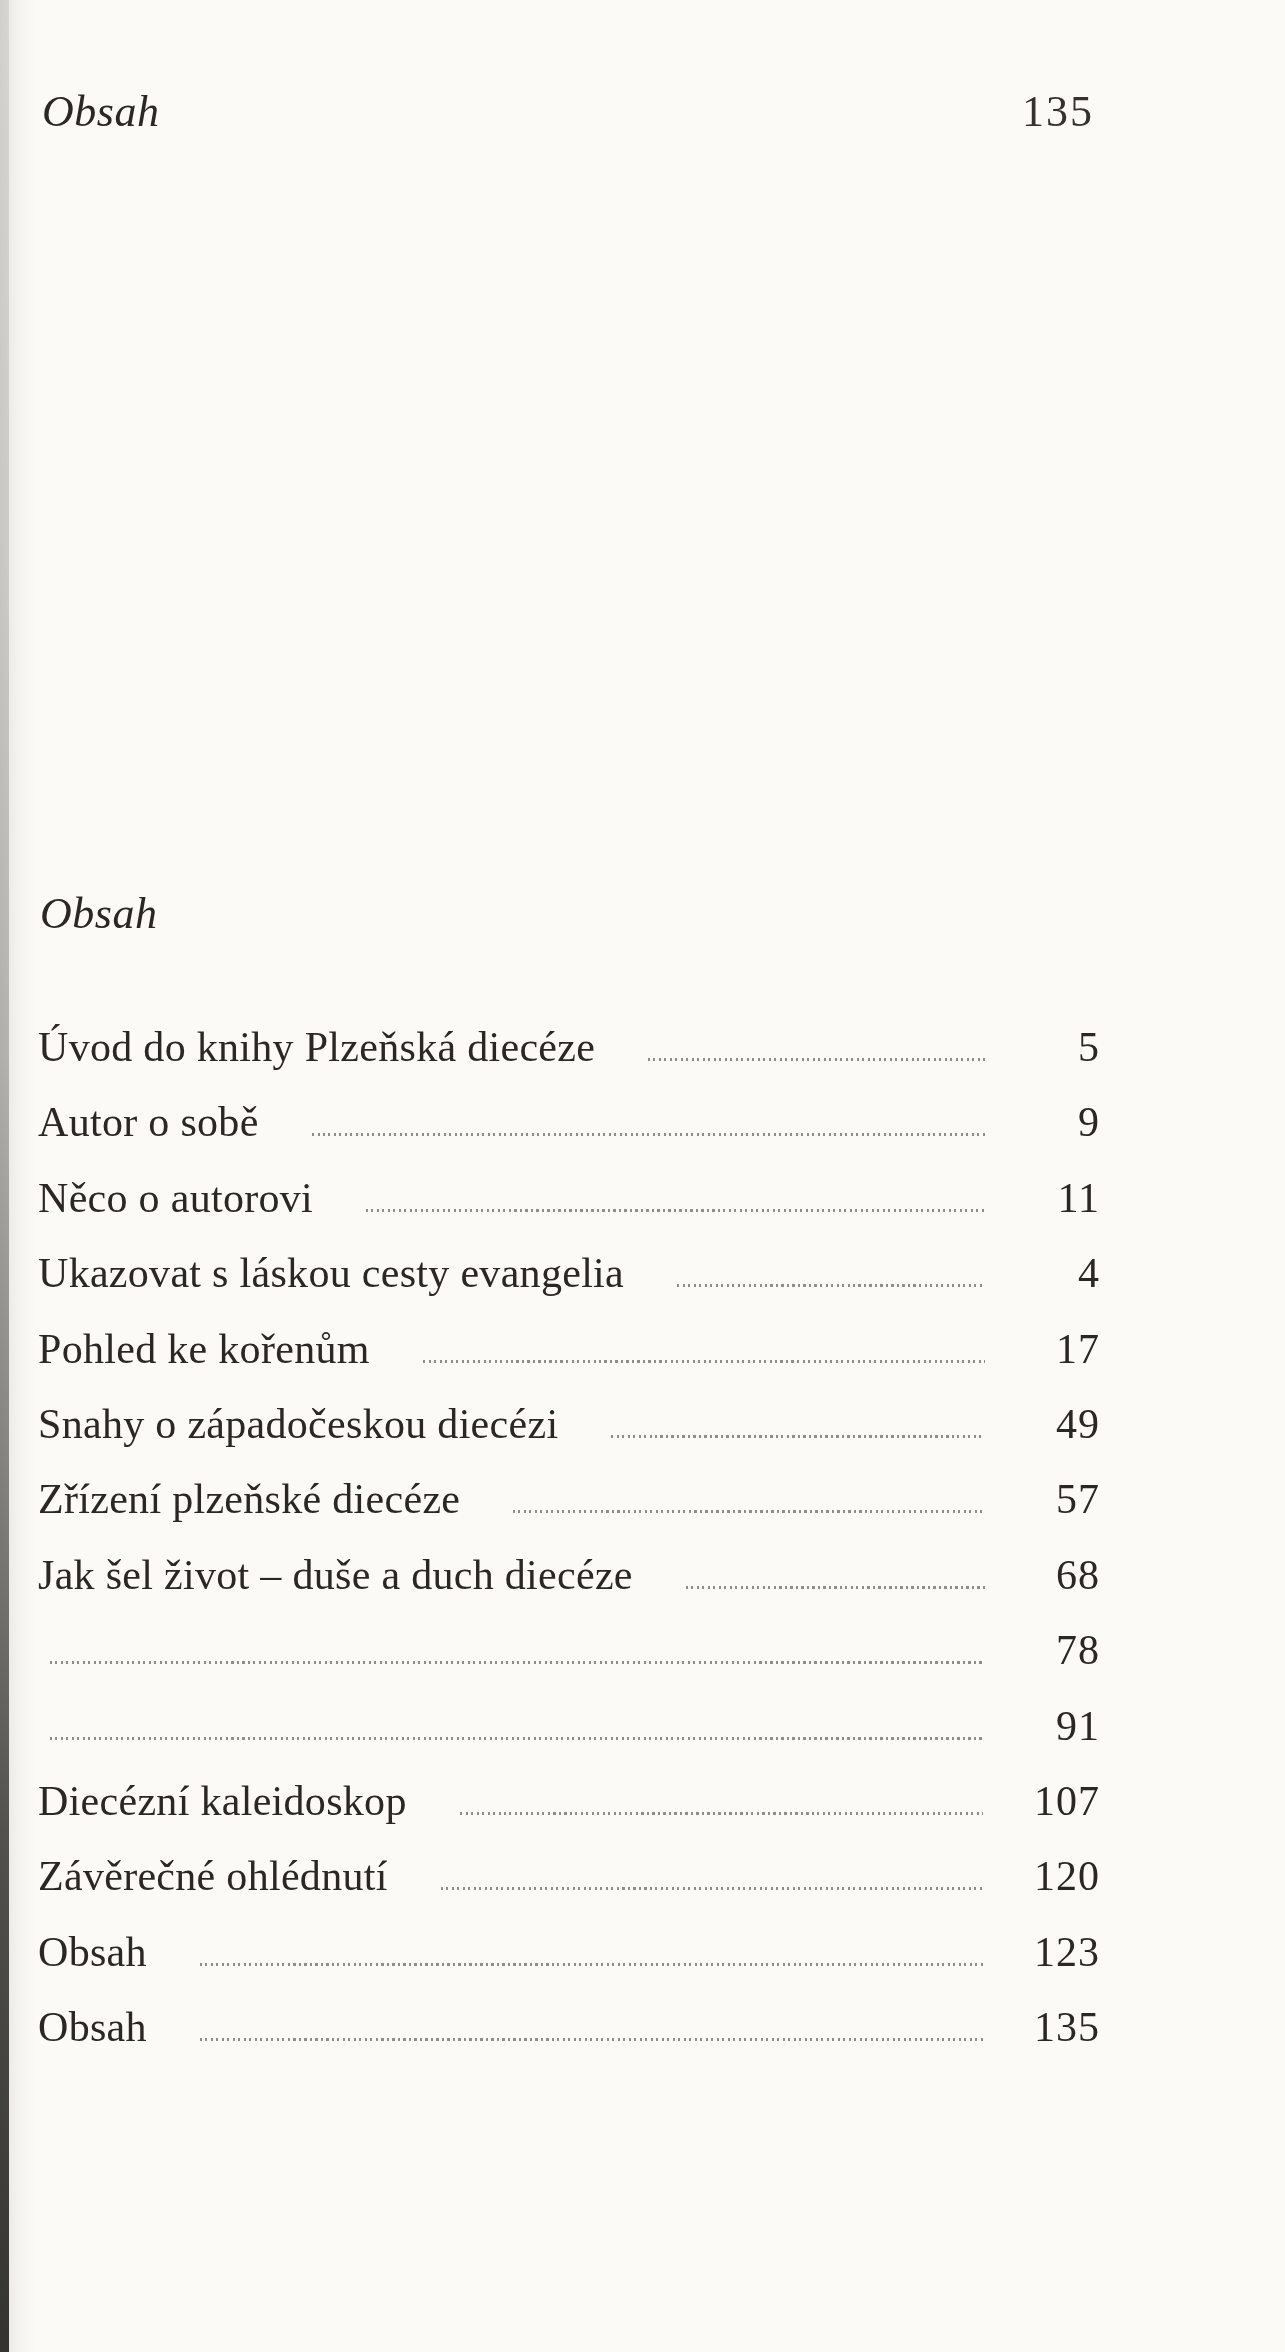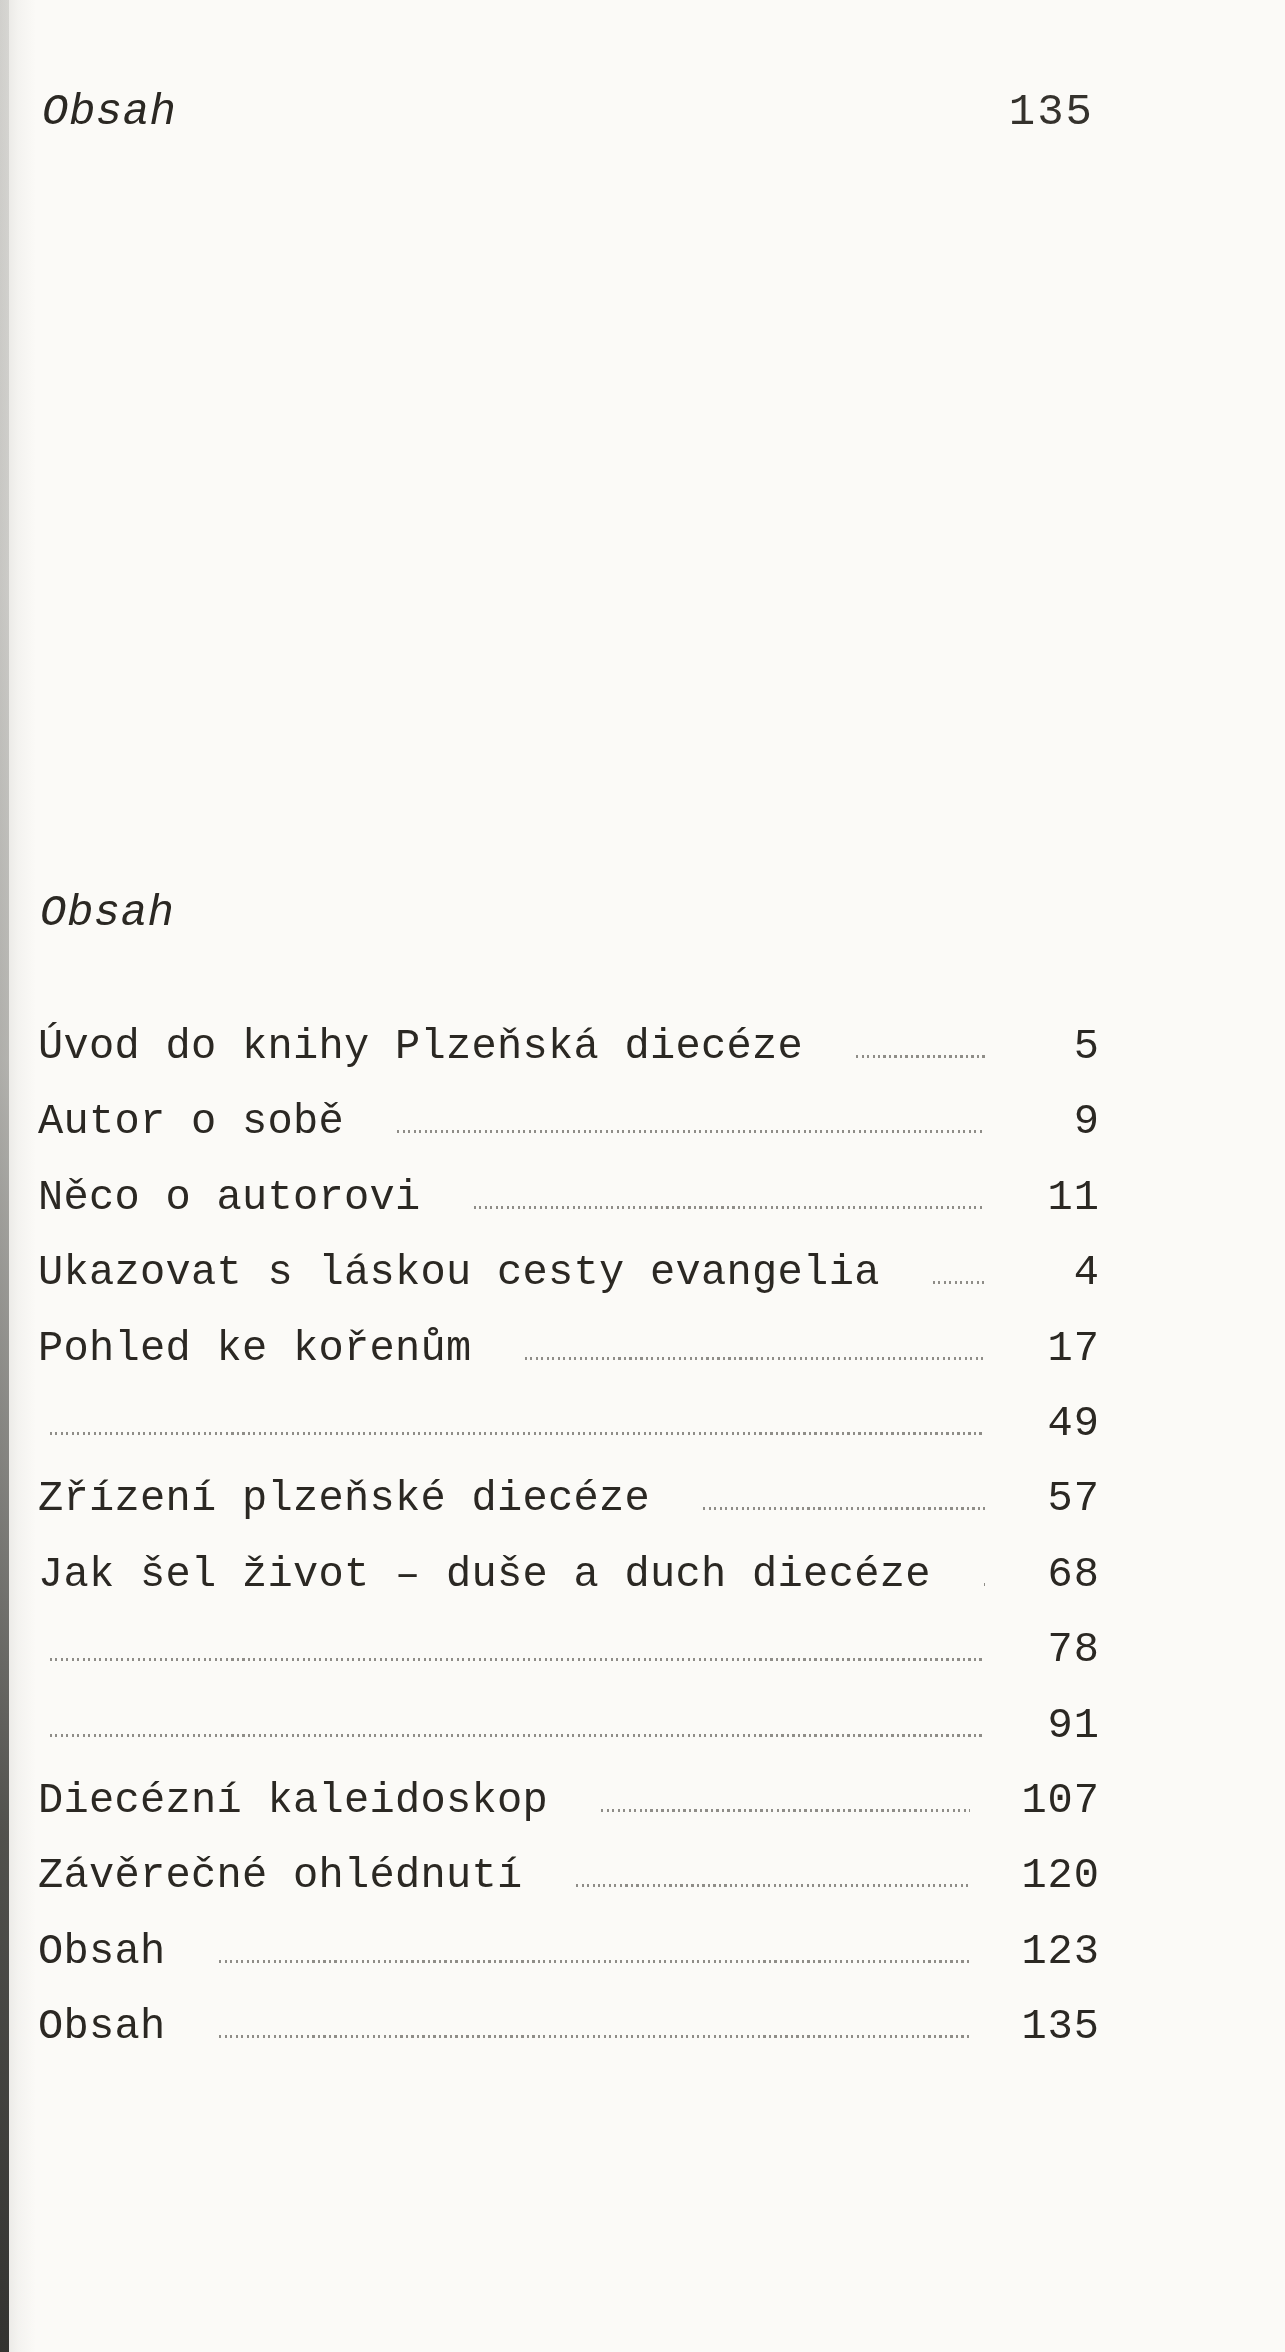--- a/index.html
+++ b/index.html
@@ -11,21 +11,21 @@
   html, body {
     width: 1285px;
     height: 2352px;
     overflow: hidden;
     background: #ffffff;
   }
   .page {
     position: absolute;
     inset: 0;
     background: var(--paper);
-    font-family: Liberation Mono, monospace;
+    font-family: Liberation Serif, serif;
     color: var(--ink);
   }
   
   .edge-wide {
     position: absolute;
     left: 0; top: 0;
     width: 36px; height: 100%;
     background: linear-gradient(to right,
       rgba(110,108,102,0.16),
       rgba(110,108,102,0.05) 50%,
@@ -150,20 +150,21 @@
     <span class="toc-page">4</span>
   </div>
 
   <div class="toc-row">
     <span class="toc-label">Pohled ke kořenům</span>
     <span class="toc-leader"></span>
     <span class="toc-page">17</span>
   </div>
 
   <div class="toc-row">
+    <span class="toc-label">Snahy o západočeskou diecézi</span>
     <span class="toc-leader"></span>
     <span class="toc-page">49</span>
   </div>
 
   <div class="toc-row">
     <span class="toc-label">Zřízení plzeňské diecéze</span>
     <span class="toc-leader"></span>
     <span class="toc-page">57</span>
   </div>
 

